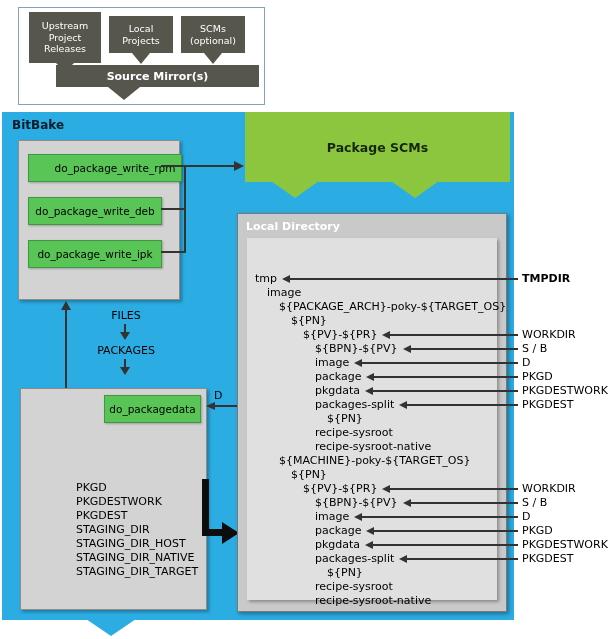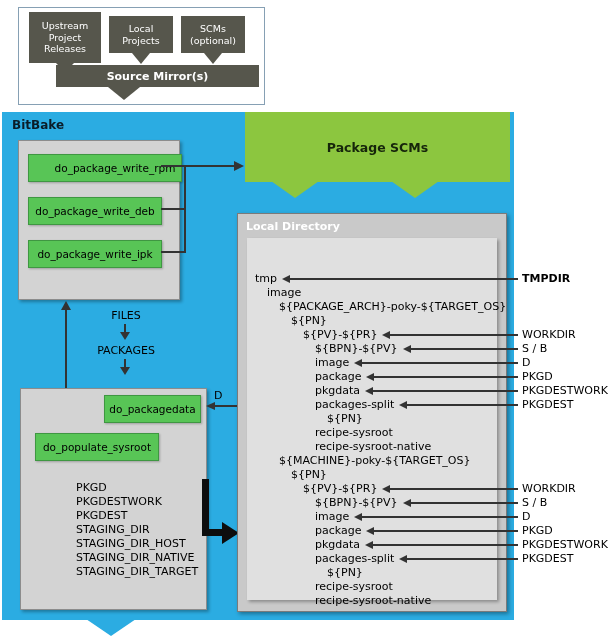--- a/index.html
+++ b/index.html
@@ -97,21 +97,20 @@
   <div class="arr arrow-up" style="left:61px;top:301px;"></div>
   <div class="flow-label" style="left:100px;top:309px;width:52px;">FILES</div>
   <div class="vline" style="left:124px;top:324px;height:8px;"></div>
   <div class="arr arrow-down-sm" style="left:120px;top:332px;"></div>
   <div class="flow-label" style="left:94px;top:344px;width:64px;">PACKAGES</div>
   <div class="vline" style="left:124px;top:359px;height:8px;"></div>
   <div class="arr arrow-down-sm" style="left:120px;top:367px;"></div>
 
   <div class="graybox" style="left:20px;top:388px;width:185px;height:220px;">
     <div class="greenbox" style="left:83px;top:6px;width:95px;height:26px;">do_packagedata</div>
-    <div class="greenbox" style="left:14px;top:44px;width:122px;height:26px;">do_populate_sysroot</div>
     <div class="abs" id="var-list" style="left:55px;top:92px;">
         <div class="var-row">PKGD</div>
         <div class="var-row">PKGDESTWORK</div>
         <div class="var-row">PKGDEST</div>
         <div class="var-row">STAGING_DIR</div>
         <div class="var-row">STAGING_DIR_HOST</div>
         <div class="var-row">STAGING_DIR_NATIVE</div>
         <div class="var-row">STAGING_DIR_TARGET</div>
       </div>
   </div>

